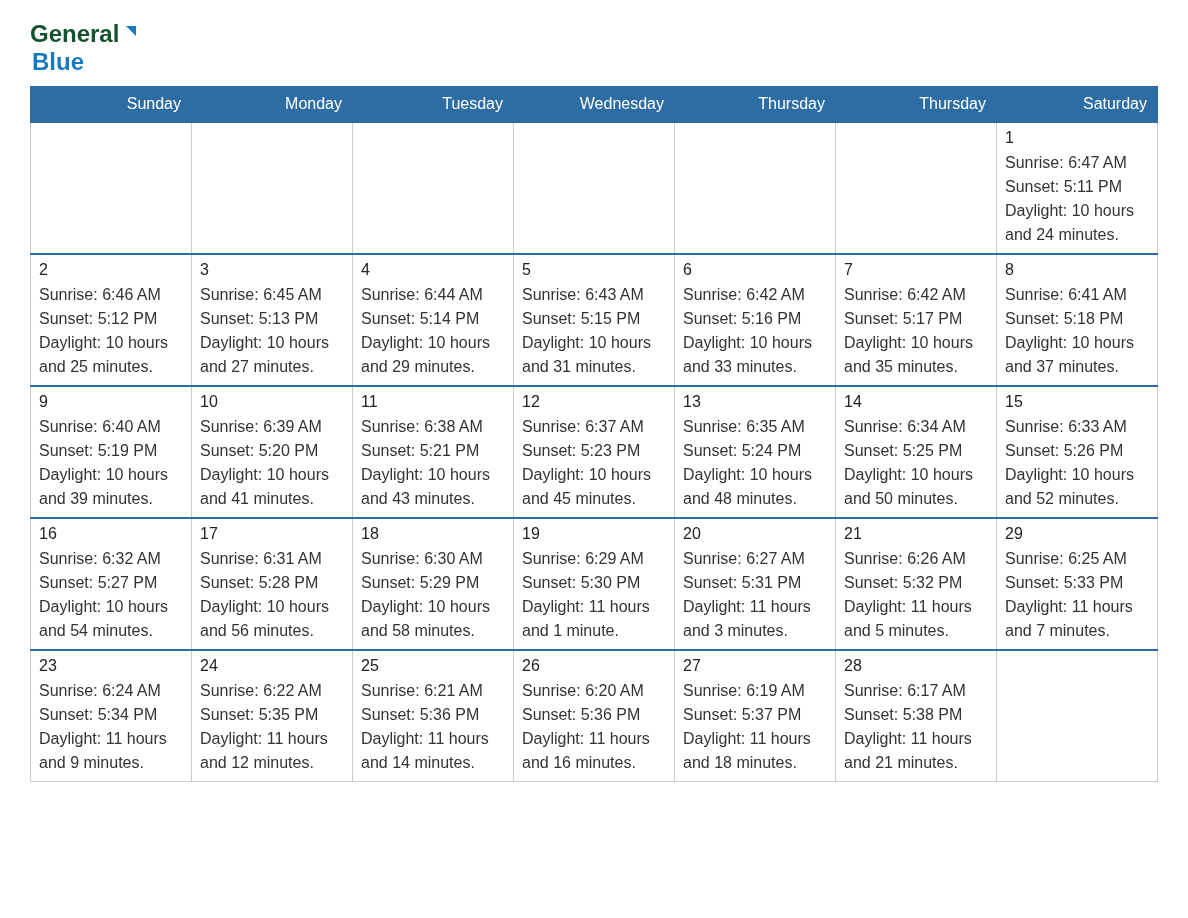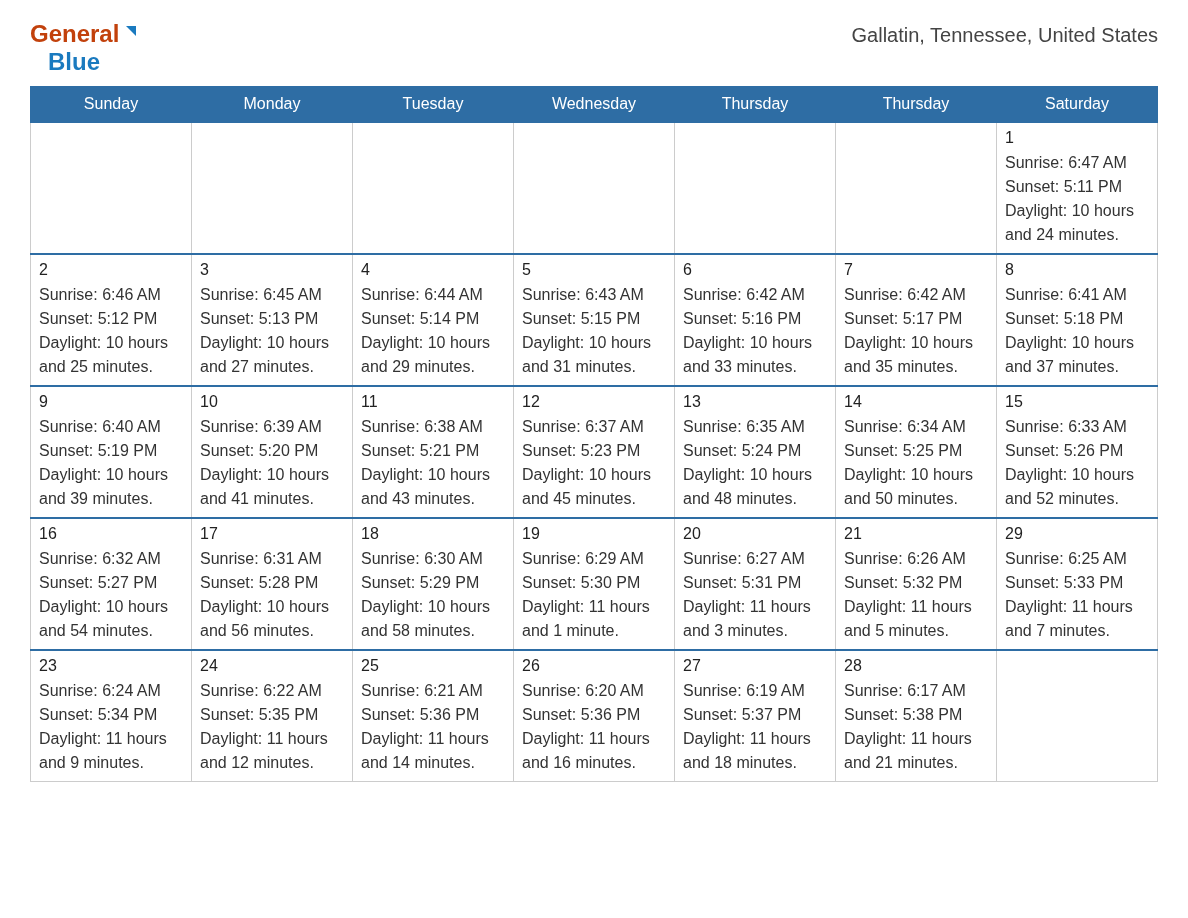--- a/index.html
+++ b/index.html
@@ -39,21 +39,21 @@
       width: 100%;
       border-collapse: collapse;
       margin-top: 10px;
     }
     .calendar th {
       background-color: #2e6da4;
       color: #fff;
       font-size: 16px;
       font-weight: normal;
       padding: 8px 10px;
-      text-align: center;
+      text-align: right;
       border: 1px solid #2e6da4;
     }
     .calendar td {
       width: 14.28%;
       vertical-align: top;
       padding: 6px 8px;
       border: 1px solid #ccc;
       font-size: 12.5px;
       color: #333;
       min-height: 110px;
@@ -84,33 +84,32 @@
       display: flex;
       align-items: center;
     }
   </style>
 </head>
 <body>
 
 <div class="header">
   <div class="logo">
     <div class="logo-line1">
-      <span style="font-size:24px;font-weight:bold;color:#c2410c;">General</span>
+      <span style="font-size:24px;font-weight:bold;color:#14532d;">General</span>
       <span style="display:inline-block;margin-left:3px;margin-top:2px;">
         <svg width="18" height="18" viewBox="0 0 18 18">
           <polygon points="4,2 14,2 14,12" fill="#1a7abf"></polygon>
         </svg>
       </span>
     </div>
     <div>
-      <span style="font-size:24px;font-weight:bold;color:#1a7abf;margin-left:18px;">Blue</span>
+      <span style="font-size:24px;font-weight:bold;color:#1a7abf;margin-left:2px;">Blue</span>
     </div>
   </div>
   <div class="title-section">
-    <div class="location">Gallatin, Tennessee, United States</div>
   </div>
 </div>
 
 <table class="calendar">
   <thead>
     <tr>
     <th>Sunday</th>
         <th>Monday</th>
         <th>Tuesday</th>
         <th>Wednesday</th>

